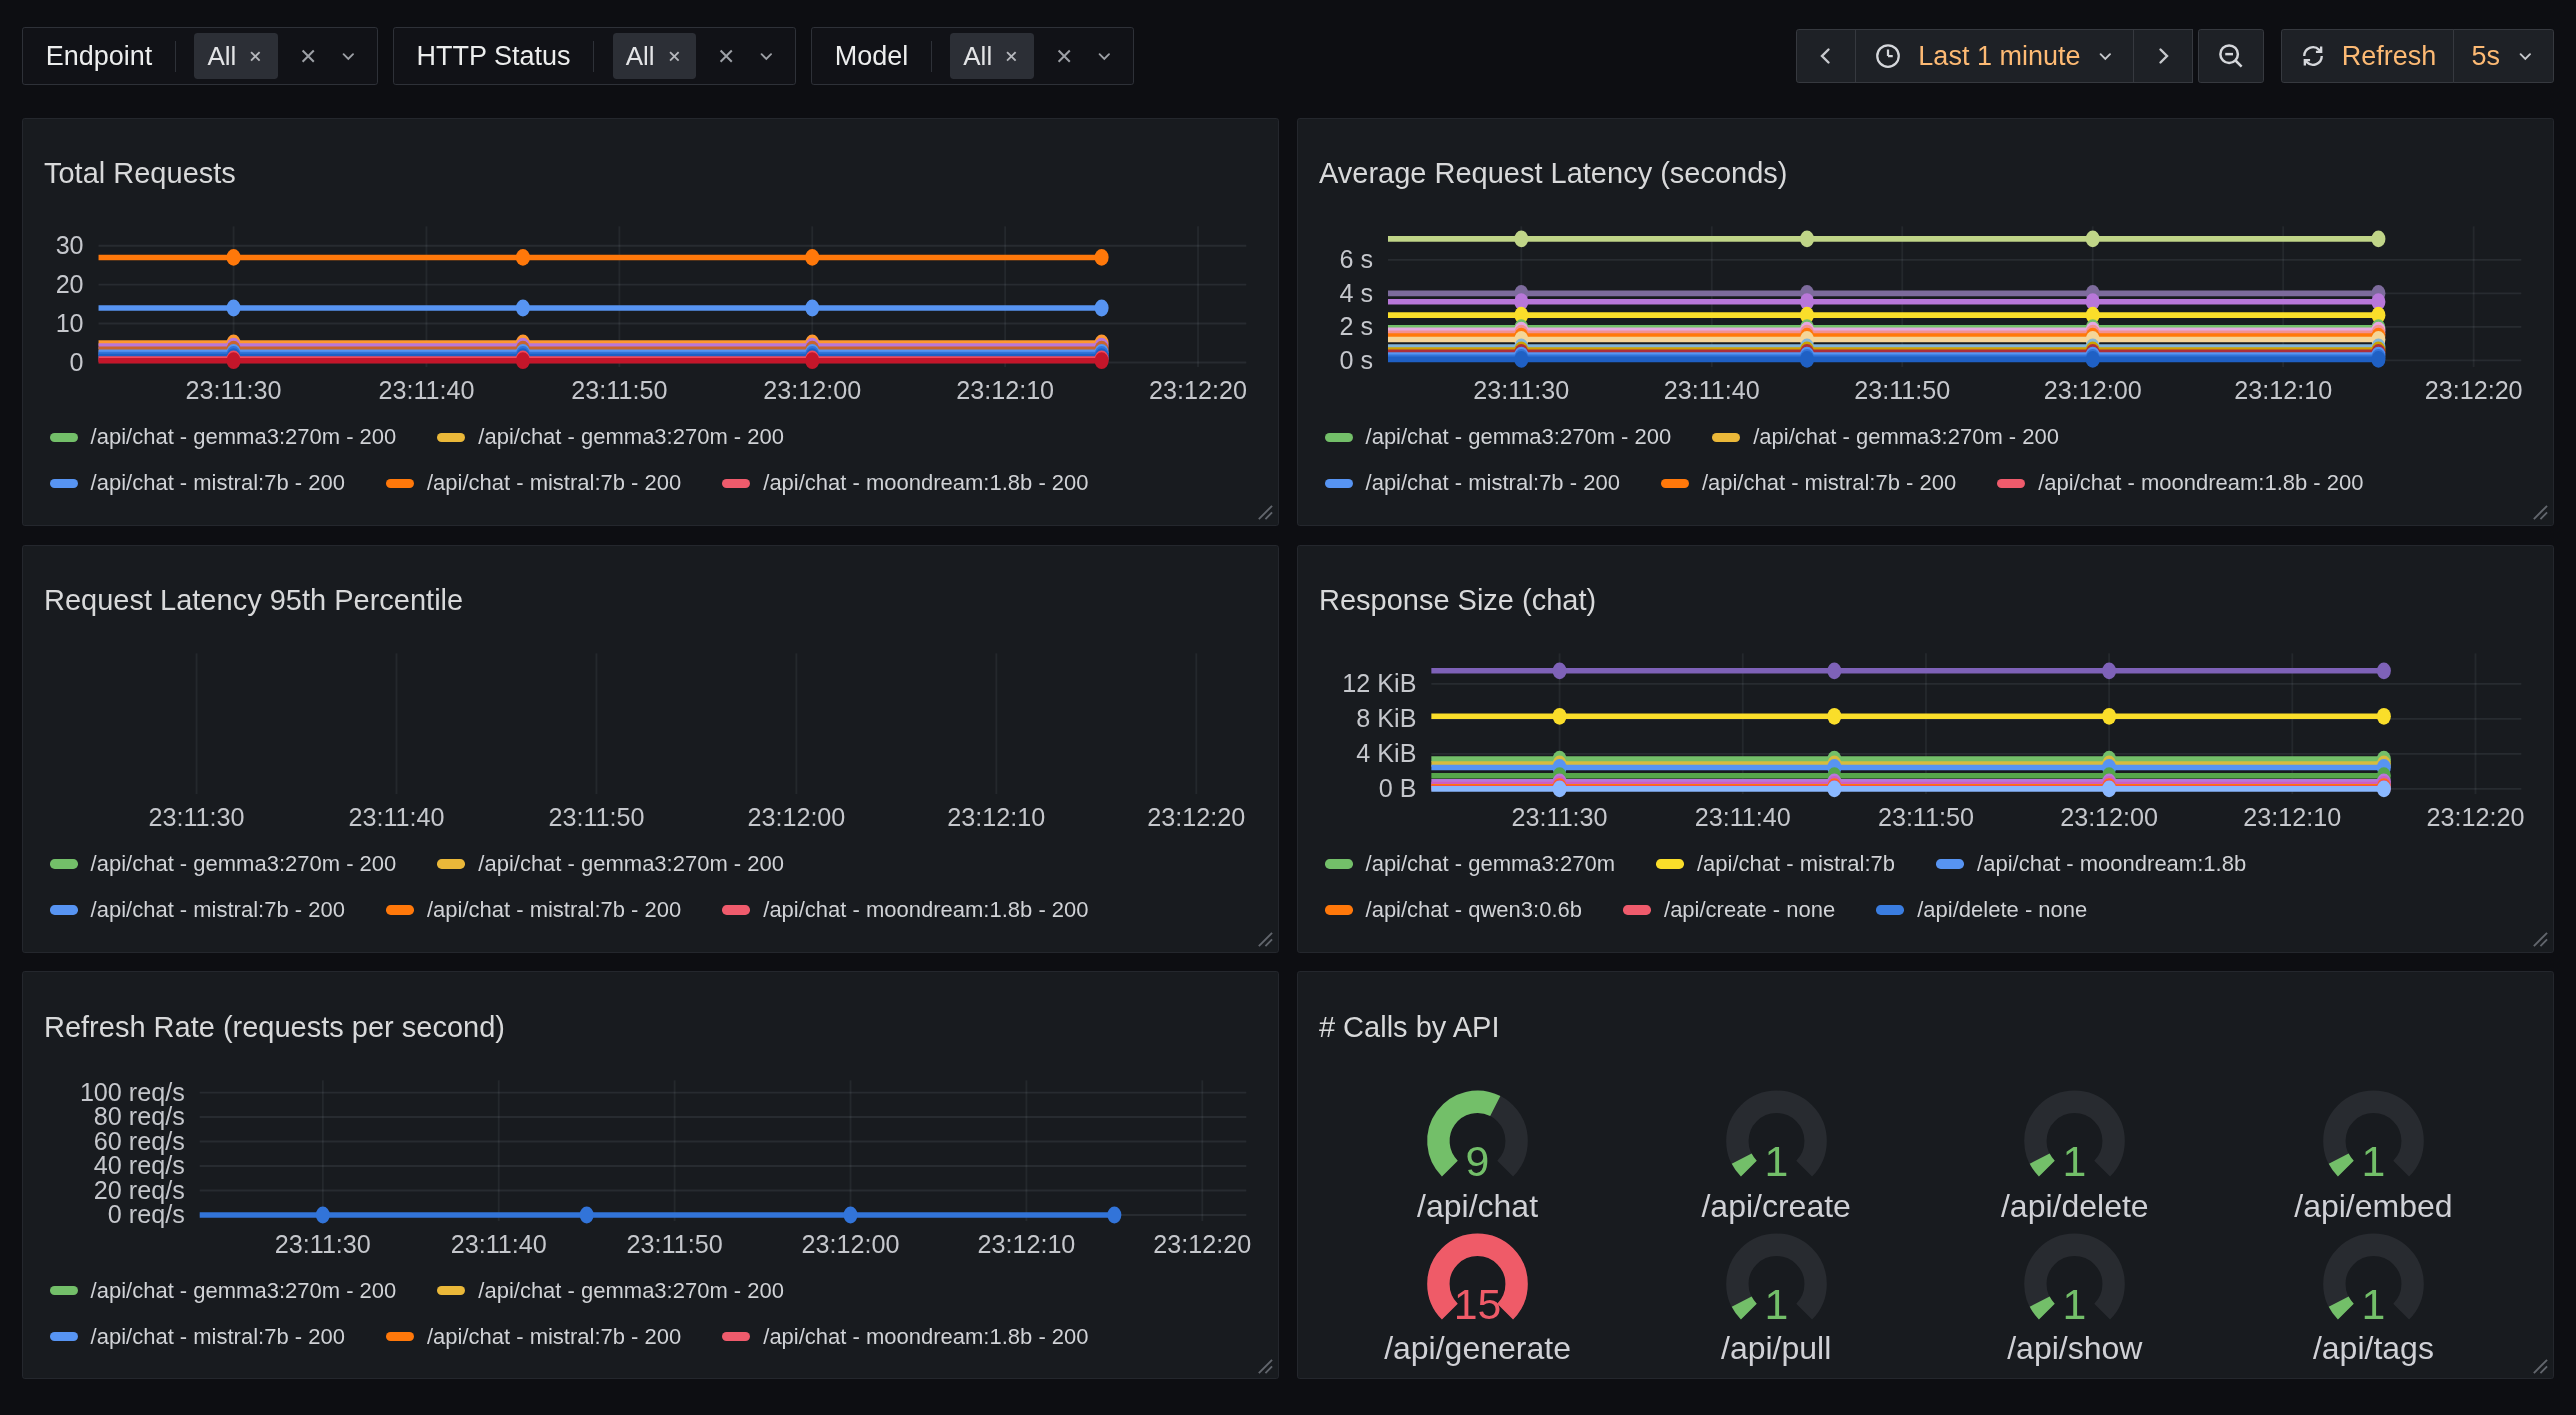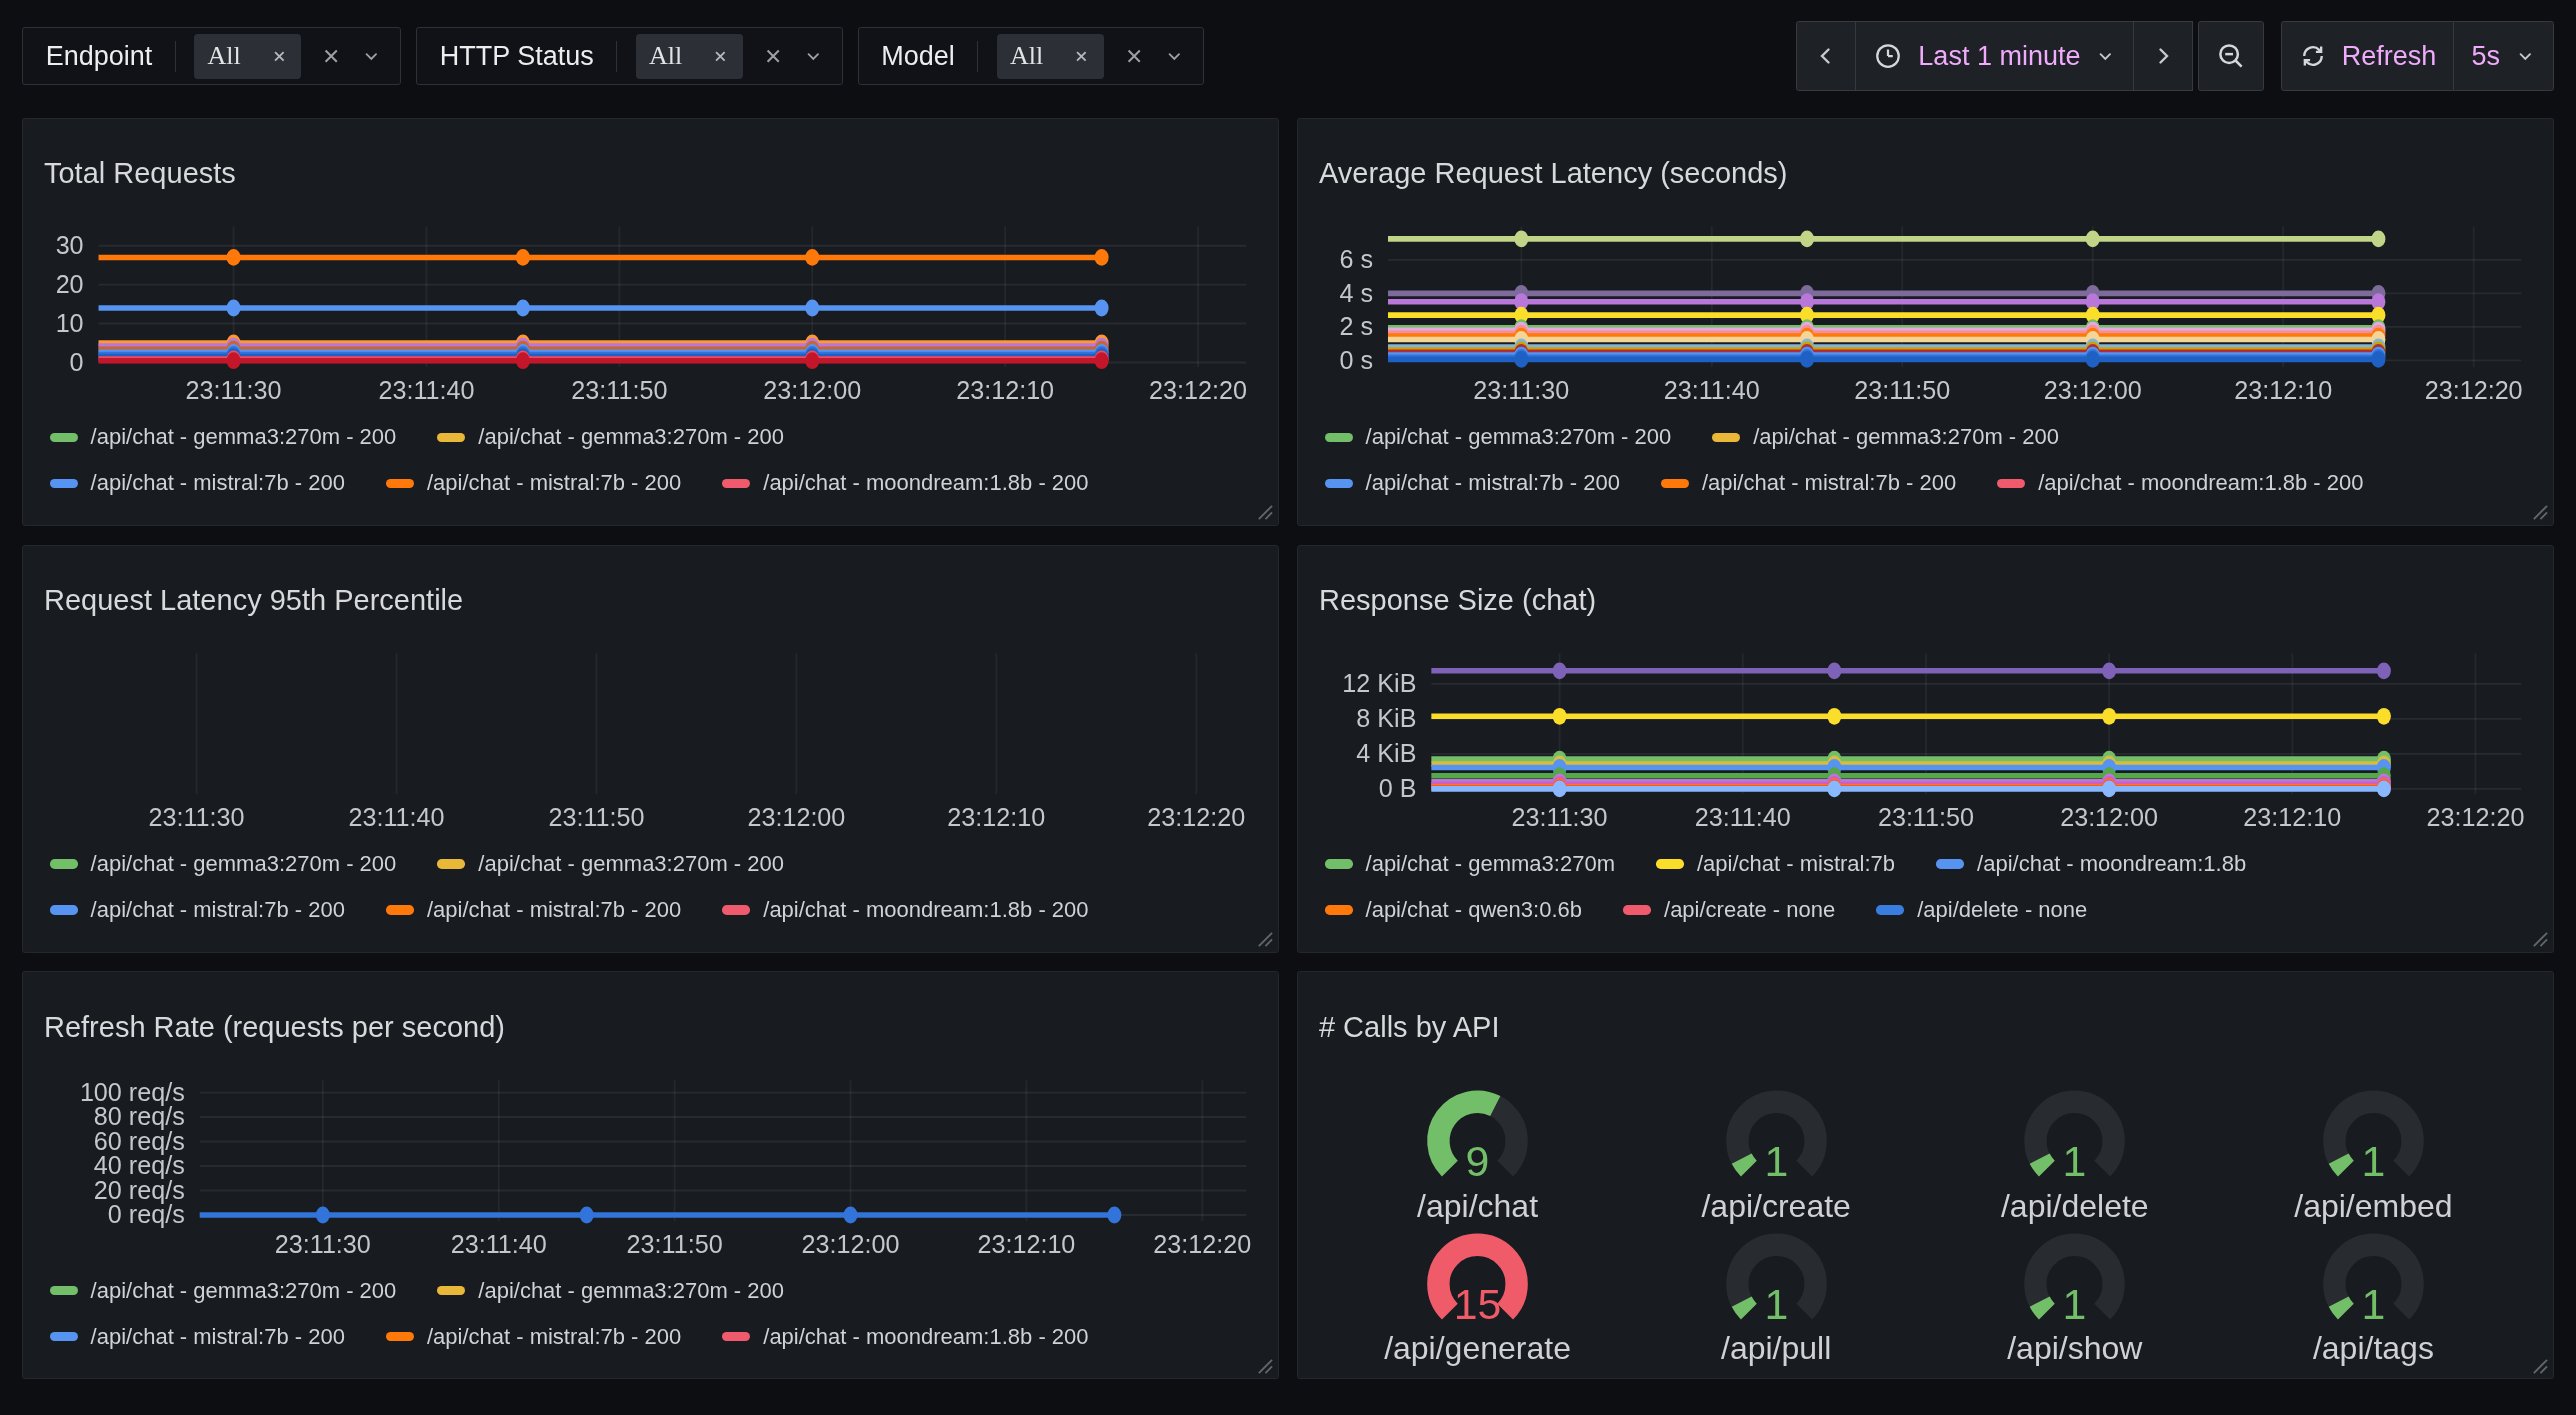--- a/index.html
+++ b/index.html
@@ -8,25 +8,25 @@
     width:2576px; height:1415px; overflow:hidden;
     background:#0d0e12;
     font-family:"Liberation Sans", sans-serif;
     color:#d8d9da;
   }
   .toolbar { display:flex; justify-content:space-between; align-items:center; padding:26px 22.4px 0 22.4px; height:86px; }
   .filters { display:flex; gap:15px; }
   .filter { display:flex; align-items:center; height:58px; border:0.9px solid #2e3138; border-radius:2.8px; background:#111217; }
   .flabel { display:flex; align-items:center; padding:0 22.4px; font-size:27px; color:#eceded; border-right:0.9px solid #2e3138; }
   .fvalue { display:flex; align-items:center; padding:0 18.7px; gap:18.7px; }
-  .chip { display:flex; align-items:center; gap:29px; background:#2c2f36; border-radius:3.7px; padding:7.5px 13px; font-size:26px; color:#e3e4e6;font-family:Liberation Serif, serif; }
+  .chip { display:flex; align-items:center; gap:10px; background:#2c2f36; border-radius:3.7px; padding:7.5px 13px; font-size:26px; color:#e3e4e6; }
   .icon { display:block; }
   .tc { display:flex; align-items:center; }
   .btn-group { display:flex; }
-  .tbtn { display:flex; align-items:center; gap:15px; background:#1e2126; border:0.9px solid #36393f; height:70px; padding:0 17px; font-size:27px; color:#f0abfc; font-weight:500; }
+  .tbtn { display:flex; align-items:center; gap:15px; background:#1e2126; border:0.9px solid #36393f; height:54px; padding:0 17px; font-size:27px; color:#fdba74; font-weight:500; }
   .btn-group .tbtn + .tbtn { margin-left:-0.9px; }
   .btn-group .tbtn:first-child { border-radius:2.8px 0 0 2.8px; }
   .btn-group .tbtn:last-child { border-radius:0 2.8px 2.8px 0; }
   .btn-group .tbtn.detached { margin-left:4.7px; border-radius:2.8px; }
   .biggap { width:17px; }
   .grid { display:grid; grid-template-columns:1fr 1fr; gap:18.7px; margin:32px 22.4px 0 22.4px; }
   .panel { position:relative; height:408px; background:#181b1f; border:0.9px solid #24272d; border-radius:2.8px; padding:11.2px 20.6px 9.3px 20.6px; display:flex; flex-direction:column;justify-content:flex-end; }
   .ptitle { font-size:29px; font-weight:500; color:#d8d9da; line-height:39px; height:39px; flex:none; }
   .chart { flex:1; position:relative; }
   .chart svg { overflow:visible; display:block; }

